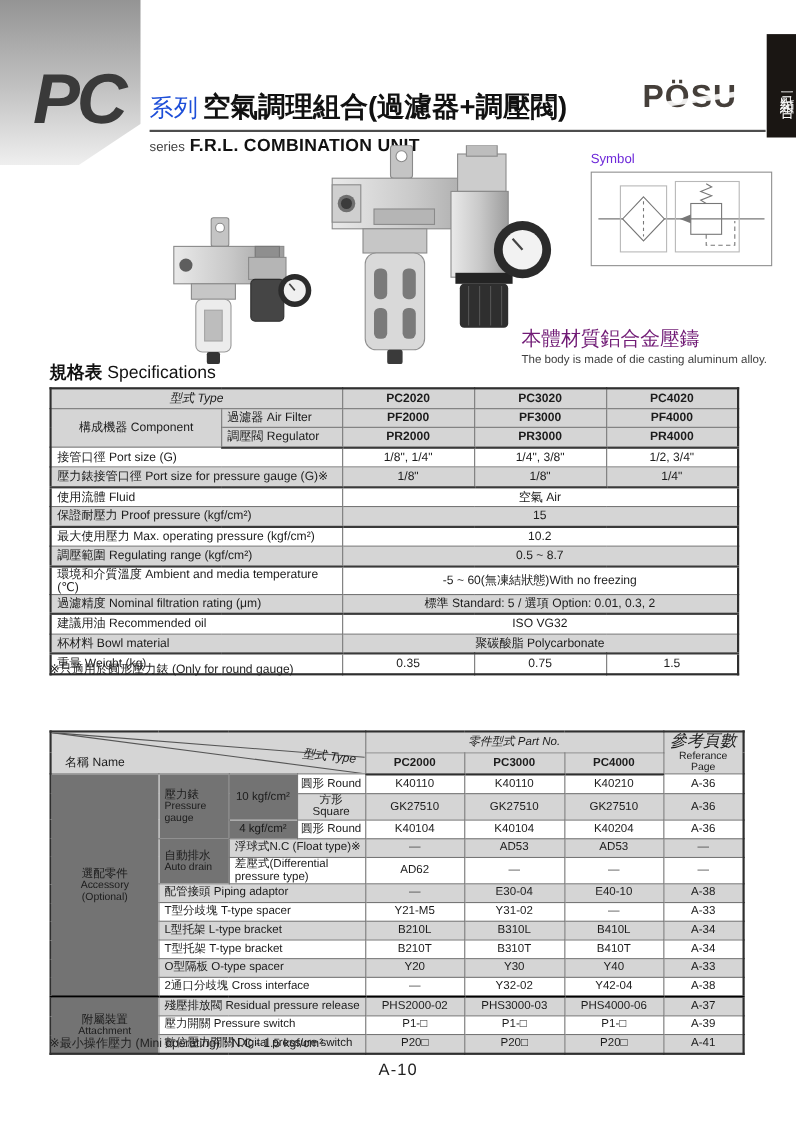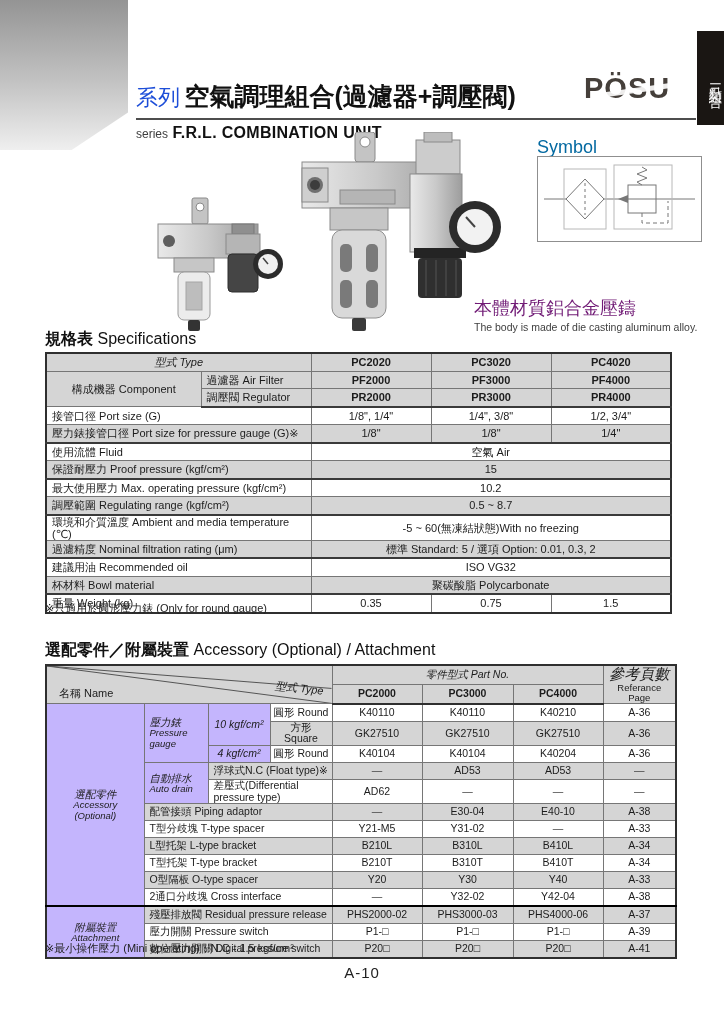--- a/index.html
+++ b/index.html
@@ -22,21 +22,21 @@
   .title-main-en{font-size:16px;font-weight:bold;color:#111;letter-spacing:.3px;}
   .brand{position:absolute;left:584px;top:72px;font-size:29px;font-weight:bold;
     color:#453f3a;letter-spacing:1px;}
   .brand .stripe{position:absolute;left:8px;top:15px;width:100px;height:5px;background:#fff;
     transform:rotate(-8deg);opacity:.9;}
   .side-tab{position:absolute;right:0;top:31px;width:27px;height:94px;background:#1a1613;
     color:#fff;writing-mode:vertical-rl;text-align:center;font-size:13px;
     letter-spacing:4px;padding-top:6px;box-sizing:border-box;}
 
   
-  .symbol-label{position:absolute;left:537px;top:137px;font-size:18px;color:#0369a1;}
+  .symbol-label{position:absolute;left:537px;top:137px;font-size:12px;color:#6d28d9;}
   .symbol-box{position:absolute;left:537px;top:156px;width:163px;height:84px;
     border:1px solid #8f8f8f;background:#fff;}
   .symbol-box svg{display:block;width:100%;height:100%;}
 
   
   .products{position:absolute;left:130px;top:132px;width:380px;height:205px;}
 
   
   .material-note{position:absolute;left:474px;top:296px;width:250px;}
   .material-cjk{font-size:18px;font-weight:normal;color:#701a75;}
@@ -83,28 +83,29 @@
   .acc-table tr.attach-first td{border-top:2px solid #000000;}
   .diag-cell{position:relative;padding:0;}
   .diag-cell svg{position:absolute;inset:0;width:100%;height:100%;}
   .diag-name{position:absolute;left:12px;bottom:4px;font-size:11px;}
   .diag-type{position:absolute;right:8px;top:16px;font-size:11px;font-style:italic;
     transform:rotate(6deg);}
   .ref-cjk{font-style:italic;font-size:15px;display:block;}
   .ref-en{font-size:9.5px;display:block;}
   .two-line{font-size:10.5px;line-height:1.15;}
   .two-line .sub{font-size:9.5px;display:block;}
-  .grp{background:#c4b5fd;font-style:italic;}
+  .grp{background:#737373;}
 </style>
 </head>
 <body>
 
 <div class="page">
 
   <div class="logo-block"></div>
+  <div class="pc-text">PC</div>
 
   <div class="title-block">
     <div class="title-row1">
       <span class="title-series-cjk">系列</span>
       <span class="title-main-cjk">空氣調理組合(過濾器+調壓閥)</span>
     </div>
     <div class="title-divider"></div>
     <div class="title-row2">
       <span class="title-series-en">series</span>
       <span class="title-main-en">F.R.L. COMBINATION UNIT</span>
@@ -276,24 +277,20 @@
       <td colspan="2" class="lab">重量 Weight (kg)</td>
       <td class="val">0.35</td>
       <td class="val">0.75</td>
       <td class="val">1.5</td>
     </tr>
   </tbody>
     </table>
 
   <div class="footnote" id="spec-footnote">※只適用於圓形壓力錶 (Only for round gauge)</div>
 
-  <div class="sec-heading" id="acc-heading">
-    <span class="cjk">選配零件／附屬裝置</span>
-    <span class="en">Accessory (Optional) / Attachment</span>
-  </div>
 
   <table class="acc-table">
     <colgroup>
         <col style="width:98px">
         <col style="width:64px">
         <col style="width:62px">
         <col style="width:62px">
         <col style="width:90px">
         <col style="width:91px">
         <col style="width:90px">

